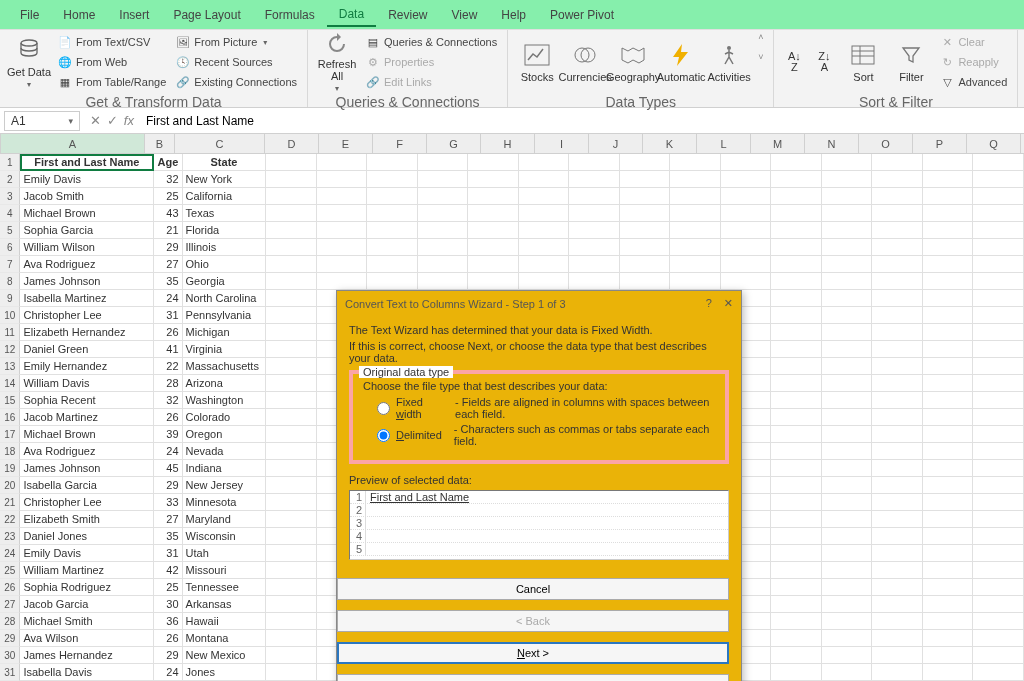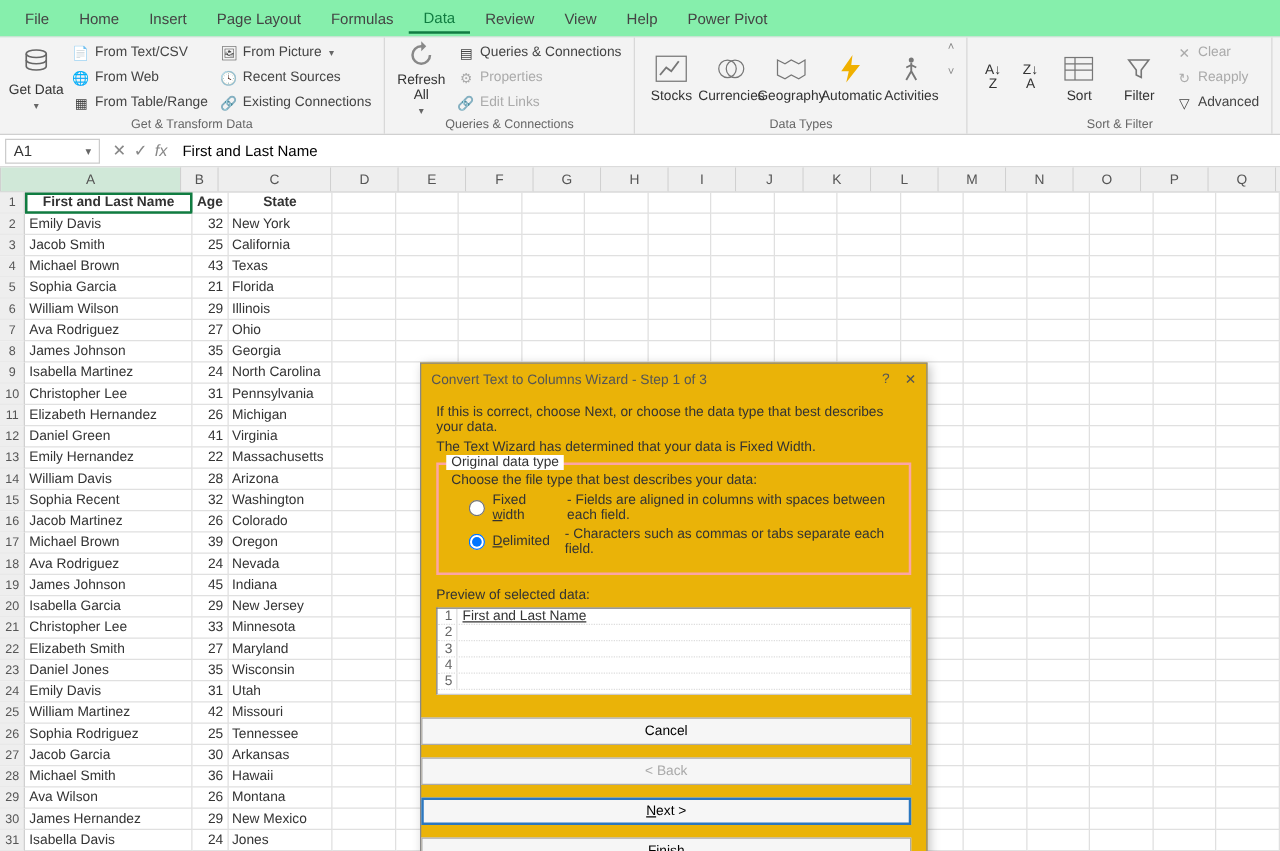--- a/index.html
+++ b/index.html
@@ -7,21 +7,21 @@
 
 
 .ribbon-tabs { display: flex; background: #86efac; border-bottom: 1px solid #e0e0e0; height: 30px; align-items: center; padding-left: 8px; }
 .ribbon-tab { padding: 4px 12px; cursor: pointer; font-size: 12px; color: #444; }
 .ribbon-tab.active { border-bottom: 2px solid #107c41; color: #107c41; }
 
 
 .ribbon { display: flex; background: #f3f3f3; height: 78px; border-bottom: 1px solid #d0d0d0; }
 .ribbon-group { display: flex; flex-direction: column; border-right: 1px solid #d8d8d8; padding: 2px 6px 0 6px; }
 .ribbon-group-content { display: flex; flex: 1; gap: 2px; align-items: flex-start; }
-.ribbon-group-label { text-align: center; font-size: 10px; color: #666; padding: 2px 0; }
+.ribbon-group-label { text-align: center; font-size: 14px; color: #666; padding: 2px 0; }
 
 .rb-big { display: flex; flex-direction: column; align-items: center; justify-content: center; width: 46px; height: 60px; cursor: pointer; font-size: 11px; text-align: center; gap: 2px; }
 .rb-big .icn { width: 28px; height: 28px; display: flex; align-items: center; justify-content: center; }
 .rb-small-col { display: flex; flex-direction: column; gap: 0; }
 .rb-small { display: flex; align-items: center; gap: 4px; height: 20px; padding: 0 4px; cursor: pointer; font-size: 11px; color: #444; white-space: nowrap; }
 .rb-small .icn { width: 14px; height: 14px; display: inline-flex; align-items: center; justify-content: center; }
 
 
 .formula-row { display: flex; align-items: center; height: 26px; border-bottom: 1px solid #d0d0d0; background: #fff; }
 .name-box { width: 76px; border: 1px solid #ccc; height: 20px; margin: 0 4px; padding: 0 6px; font-size: 12px; display: flex; align-items: center; justify-content: space-between; }
@@ -43,21 +43,21 @@
 .cell { border-right: 1px solid #e0e0e0; border-bottom: 1px solid #e0e0e0; padding: 0 3px; font-size: 11px; line-height: 17px; white-space: nowrap; overflow: hidden; }
 .cell.num { text-align: right; }
 .cell.hdr { font-weight: bold; text-align: center; }
 .cell.sel { outline: 2px solid #107c41; outline-offset: -2px; }
 .modal-overlay { position: absolute; left: 336px; top: 156px; width: 406px; background: #eab308; border: 1px solid #888; box-shadow: 2px 2px 8px rgba(0,0,0,0.25); font-size: 11px; }
 
 .modal-title { display: flex; justify-content: space-between; align-items: center; padding: 6px 8px; color: #555; }
 .modal-close { display:flex; gap:12px; }
 .modal-body { padding: 8px 12px; }
 .modal-body p { margin-bottom: 4px; font-size: 11px; }
-.fieldset { border: 2px solid #fca5a5; margin: 6px 0; padding: 6px 10px 10px 10px; position: relative; }
+.fieldset { border: 4px solid #fca5a5; margin: 6px 0; padding: 6px 10px 10px 10px; position: relative; }
 .fieldset-legend { position: absolute; top: -8px; left: 6px; background: #fff; padding: 0 4px; font-size: 11px; }
 .radio-row { display: flex; align-items: center; gap: 6px; margin: 3px 0 3px 14px; font-size: 11px; }
 .radio-desc { margin-left: 6px; color: #333; }
 .preview-label { margin: 10px 0 4px 0; font-size: 11px; }
 .preview-box { border: 1px inset #ccc; height: 70px; overflow: auto; background: #fff; font-family: 'Courier New', monospace; font-size: 11px; position: relative; }
 .preview-line { display: flex; border-bottom: 1px dotted #ddd; }
 .preview-num { width: 16px; text-align: right; padding-right: 3px; color: #666; border-right: 1px solid #ddd; }
 .preview-txt { padding-left: 4px; text-decoration: underline; }
 .modal-buttons { display: flex; justify-content: flex-end; gap: 10px; padding: 10px 12px 12px 0; flex-direction: column; }
 .mbtn { min-width: 68px; height: 22px; border: 1px solid #aaa; background: #f6f6f6; font-size: 11px; cursor: pointer; }
@@ -953,22 +953,22 @@
 
   <div class="modal-overlay">
     <div class="modal-title">
       <span>Convert Text to Columns Wizard - Step 1 of 3</span>
       <div class="modal-close">
         <span style="cursor:pointer">?</span>
         <span style="cursor:pointer">✕</span>
       </div>
     </div>
     <div class="modal-body">
+      <p>The Text Wizard has determined that your data is Fixed Width.</p>
       <p>If this is correct, choose Next, or choose the data type that best describes your data.</p>
-      <p>The Text Wizard has determined that your data is Fixed Width.</p>
       <div class="fieldset">
         <div class="fieldset-legend">Original data type</div>
         <div style="margin-bottom:4px">Choose the file type that best describes your data:</div>
         <div class="radio-row">
           <input type="radio" name="dt" style="">
           <span>Fixed <u>w</u>idth</span>
           <span class="radio-desc">- Fields are aligned in columns with spaces between each field.</span>
         </div>
         <div class="radio-row">
           <input type="radio" name="dt" checked="" style="">

